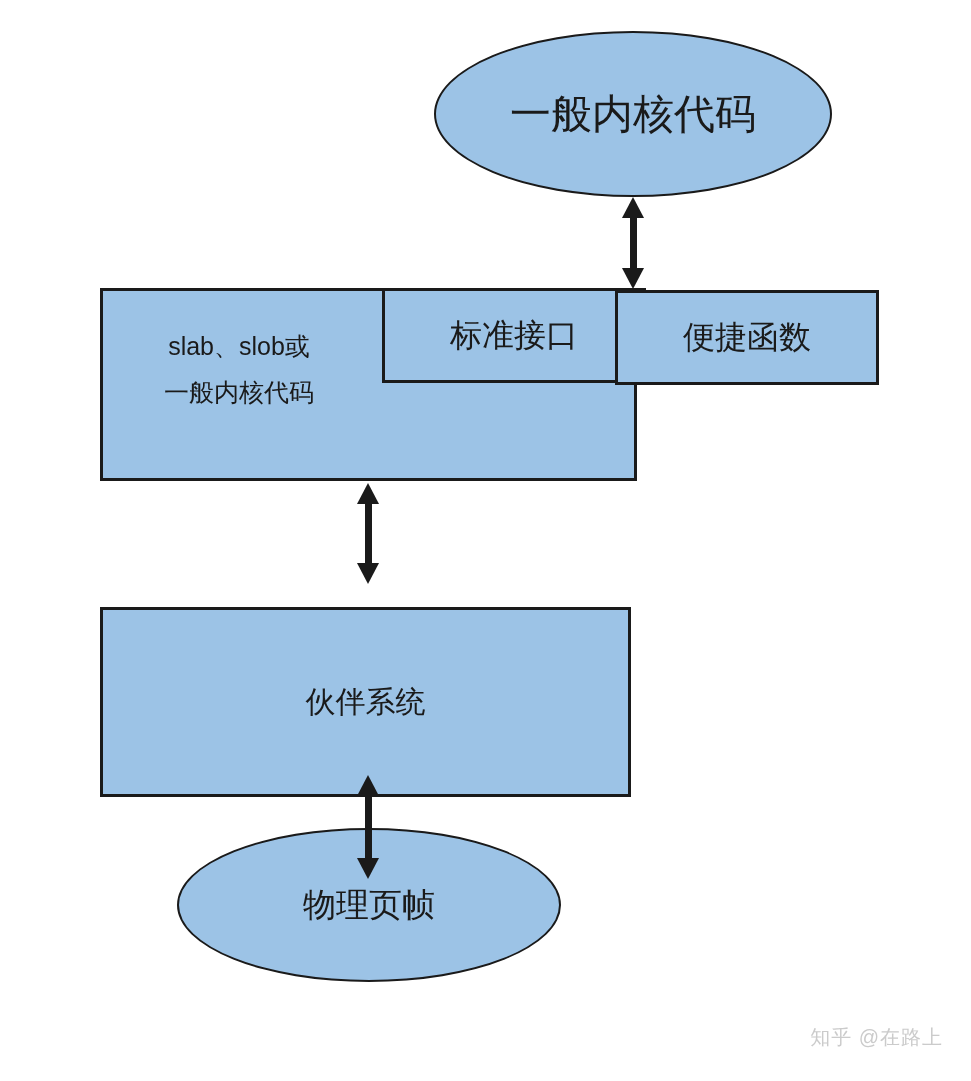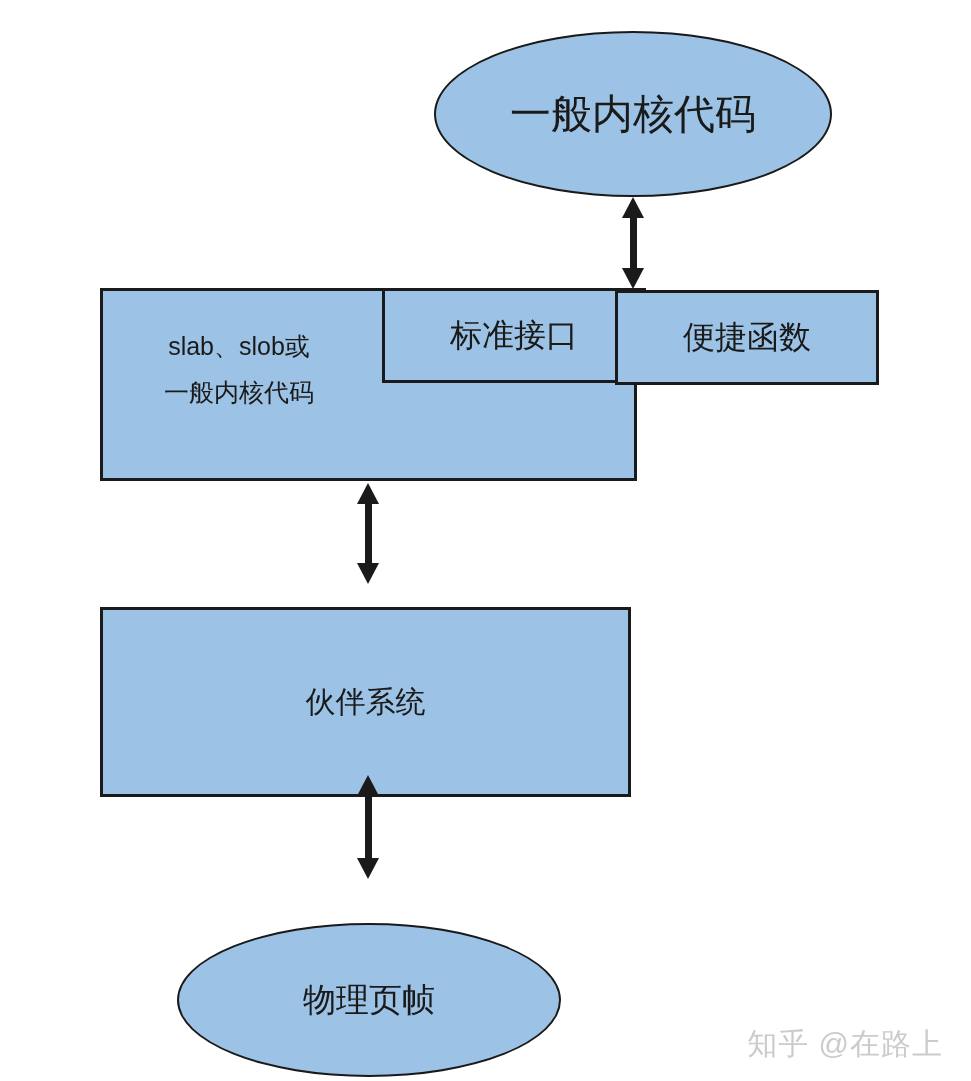--- a/index.html
+++ b/index.html
@@ -48,21 +48,21 @@
   }
 
   
   .n-standard    { left: 382px; top: 288px; width: 264px; height: 95px; font-size: 32px; z-index: 2; }
   .n-convenience { left: 615px; top: 290px; width: 264px; height: 95px; font-size: 32px; z-index: 2; }
 
   
   .n-buddy { left: 100px; top: 583px; width: 531px; height: 190px; font-size: 30px; margin-top: 24px; }
 
   
-  .n-pages { left: 177px; top: 923px; width: 384px; height: 154px; font-size: 33px; }
+  .n-pages { left: 177px; top: 828px; width: 384px; height: 154px; font-size: 33px; }
 
   
   .varrow {
     position: absolute;
     width: 22px;
     display: flex;
     flex-direction: column;
     align-items: center;
     z-index: 3;
   }
@@ -81,21 +81,21 @@
   .varrow .shaft { width: 7px; flex: 1; background: var(--stroke); }
 
   .a-kernel-interface { left: 622px; top: 197px; height: 92px; }
   .a-slab-buddy       { left: 357px; top: 483px; height: 101px; }
   .a-buddy-pages      { left: 357px; top: 775px; height: 104px; }
 
   .watermark {
     position: absolute;
     right: 28px;
     top: 1024px;
-    font-size: 30px;
+    font-size: 20px;
     letter-spacing: 1px;
     color: var(--watermark);
   }
 </style>
 </head>
 <body>
 
 <div class="canvas">
 
   <div class="node ellipse n-kernel">

